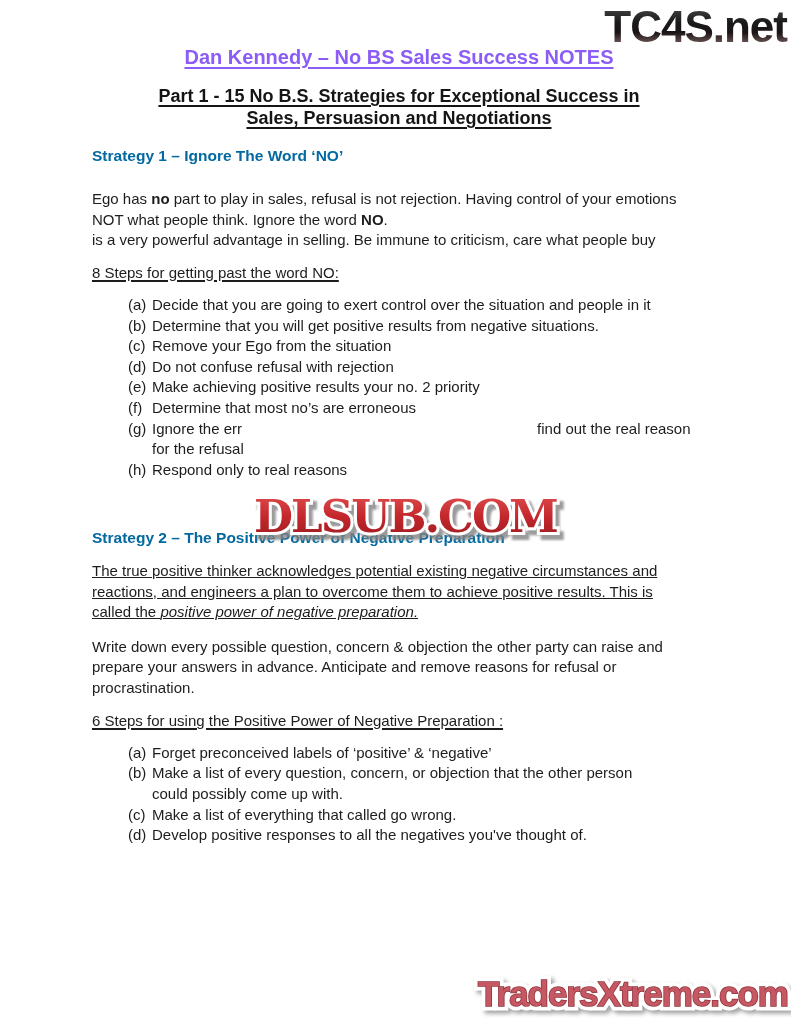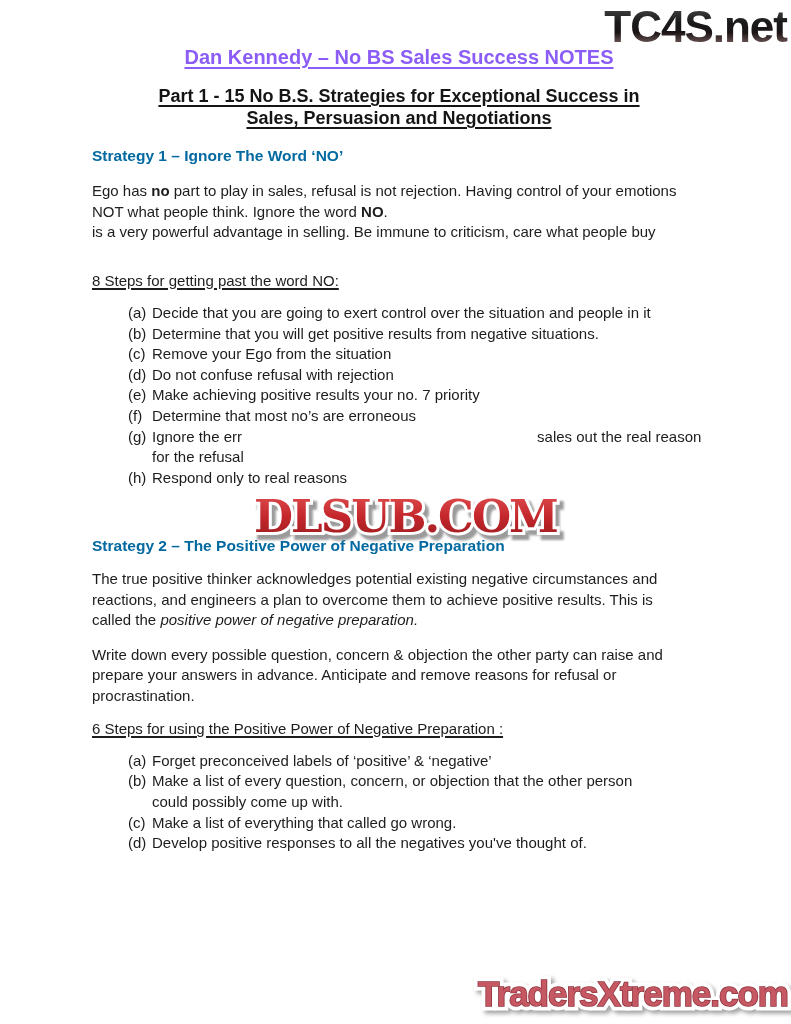--- a/index.html
+++ b/index.html
@@ -23,27 +23,27 @@
   .subtitle .ln > span {
     text-decoration:underline; text-decoration-thickness:2px; text-underline-offset:3px;
   }
 
   .sheading { font-weight:bold; font-size:15.5px; line-height:20px; color:#0369a1; }
   .sheading1 { margin-top:17px; }
   .sheading2 { margin-top:48px; }
 
   .para { line-height:20.5px; }
   .p1 { margin-top:14px; }
-  .p2 { margin-top:15px; }
-  .p3 { margin-top:13px; }
+  .p2 { margin-top:23px; }
+  .p3 { margin-top:13px;text-decoration:underline; }
   .p4 { margin-top:14px; }
   .ln { display:block; }
 
   .steps-heading {
-    margin-top:28px; line-height:20.5px;
+    margin-top:12px; line-height:20.5px;
     text-decoration:underline; text-decoration-thickness:1.5px; text-underline-offset:2px;
   }
   .steps-heading.second { margin-top:13px; }
 
   ul.steps { list-style:none; margin:12px 0 0 0; padding:0 0 0 36px; }
   ul.steps.second { margin-top:11px; }
   ul.steps li { display:flex; line-height:20.6px; white-space:nowrap; }
   .marker { width:24px; flex:none; }
   .li-body { display:block; }
   .wm-gap { display:inline-block; width:295px; }
@@ -104,30 +104,30 @@
       <li>
           <span class="marker">(c)</span>
           <span class="li-body">Remove your Ego from the situation</span>
         </li>
       <li>
           <span class="marker">(d)</span>
           <span class="li-body">Do not confuse refusal with rejection</span>
         </li>
       <li>
           <span class="marker">(e)</span>
-          <span class="li-body">Make achieving positive results your no. 7 priority</span>
+          <span class="li-body">Make achieving positive results your no. 2 priority</span>
         </li>
       <li>
           <span class="marker">(f)</span>
           <span class="li-body">Determine that most no’s are erroneous</span>
         </li>
       <li>
         <span class="marker">(g)</span>
         <span class="li-body">
-          <span class="ln"><span>Ignore the err</span><span class="wm-gap"></span><span>sales out the real reason</span></span>
+          <span class="ln"><span>Ignore the err</span><span class="wm-gap"></span><span>find out the real reason</span></span>
           <span class="ln">for the refusal</span>
         </span>
       </li>
       <li>
           <span class="marker">(h)</span>
           <span class="li-body">Respond only to real reasons</span>
         </li>
     </ul>
 
     <div class="sheading sheading2">Strategy 2 – The Positive Power of Negative Preparation</div>

